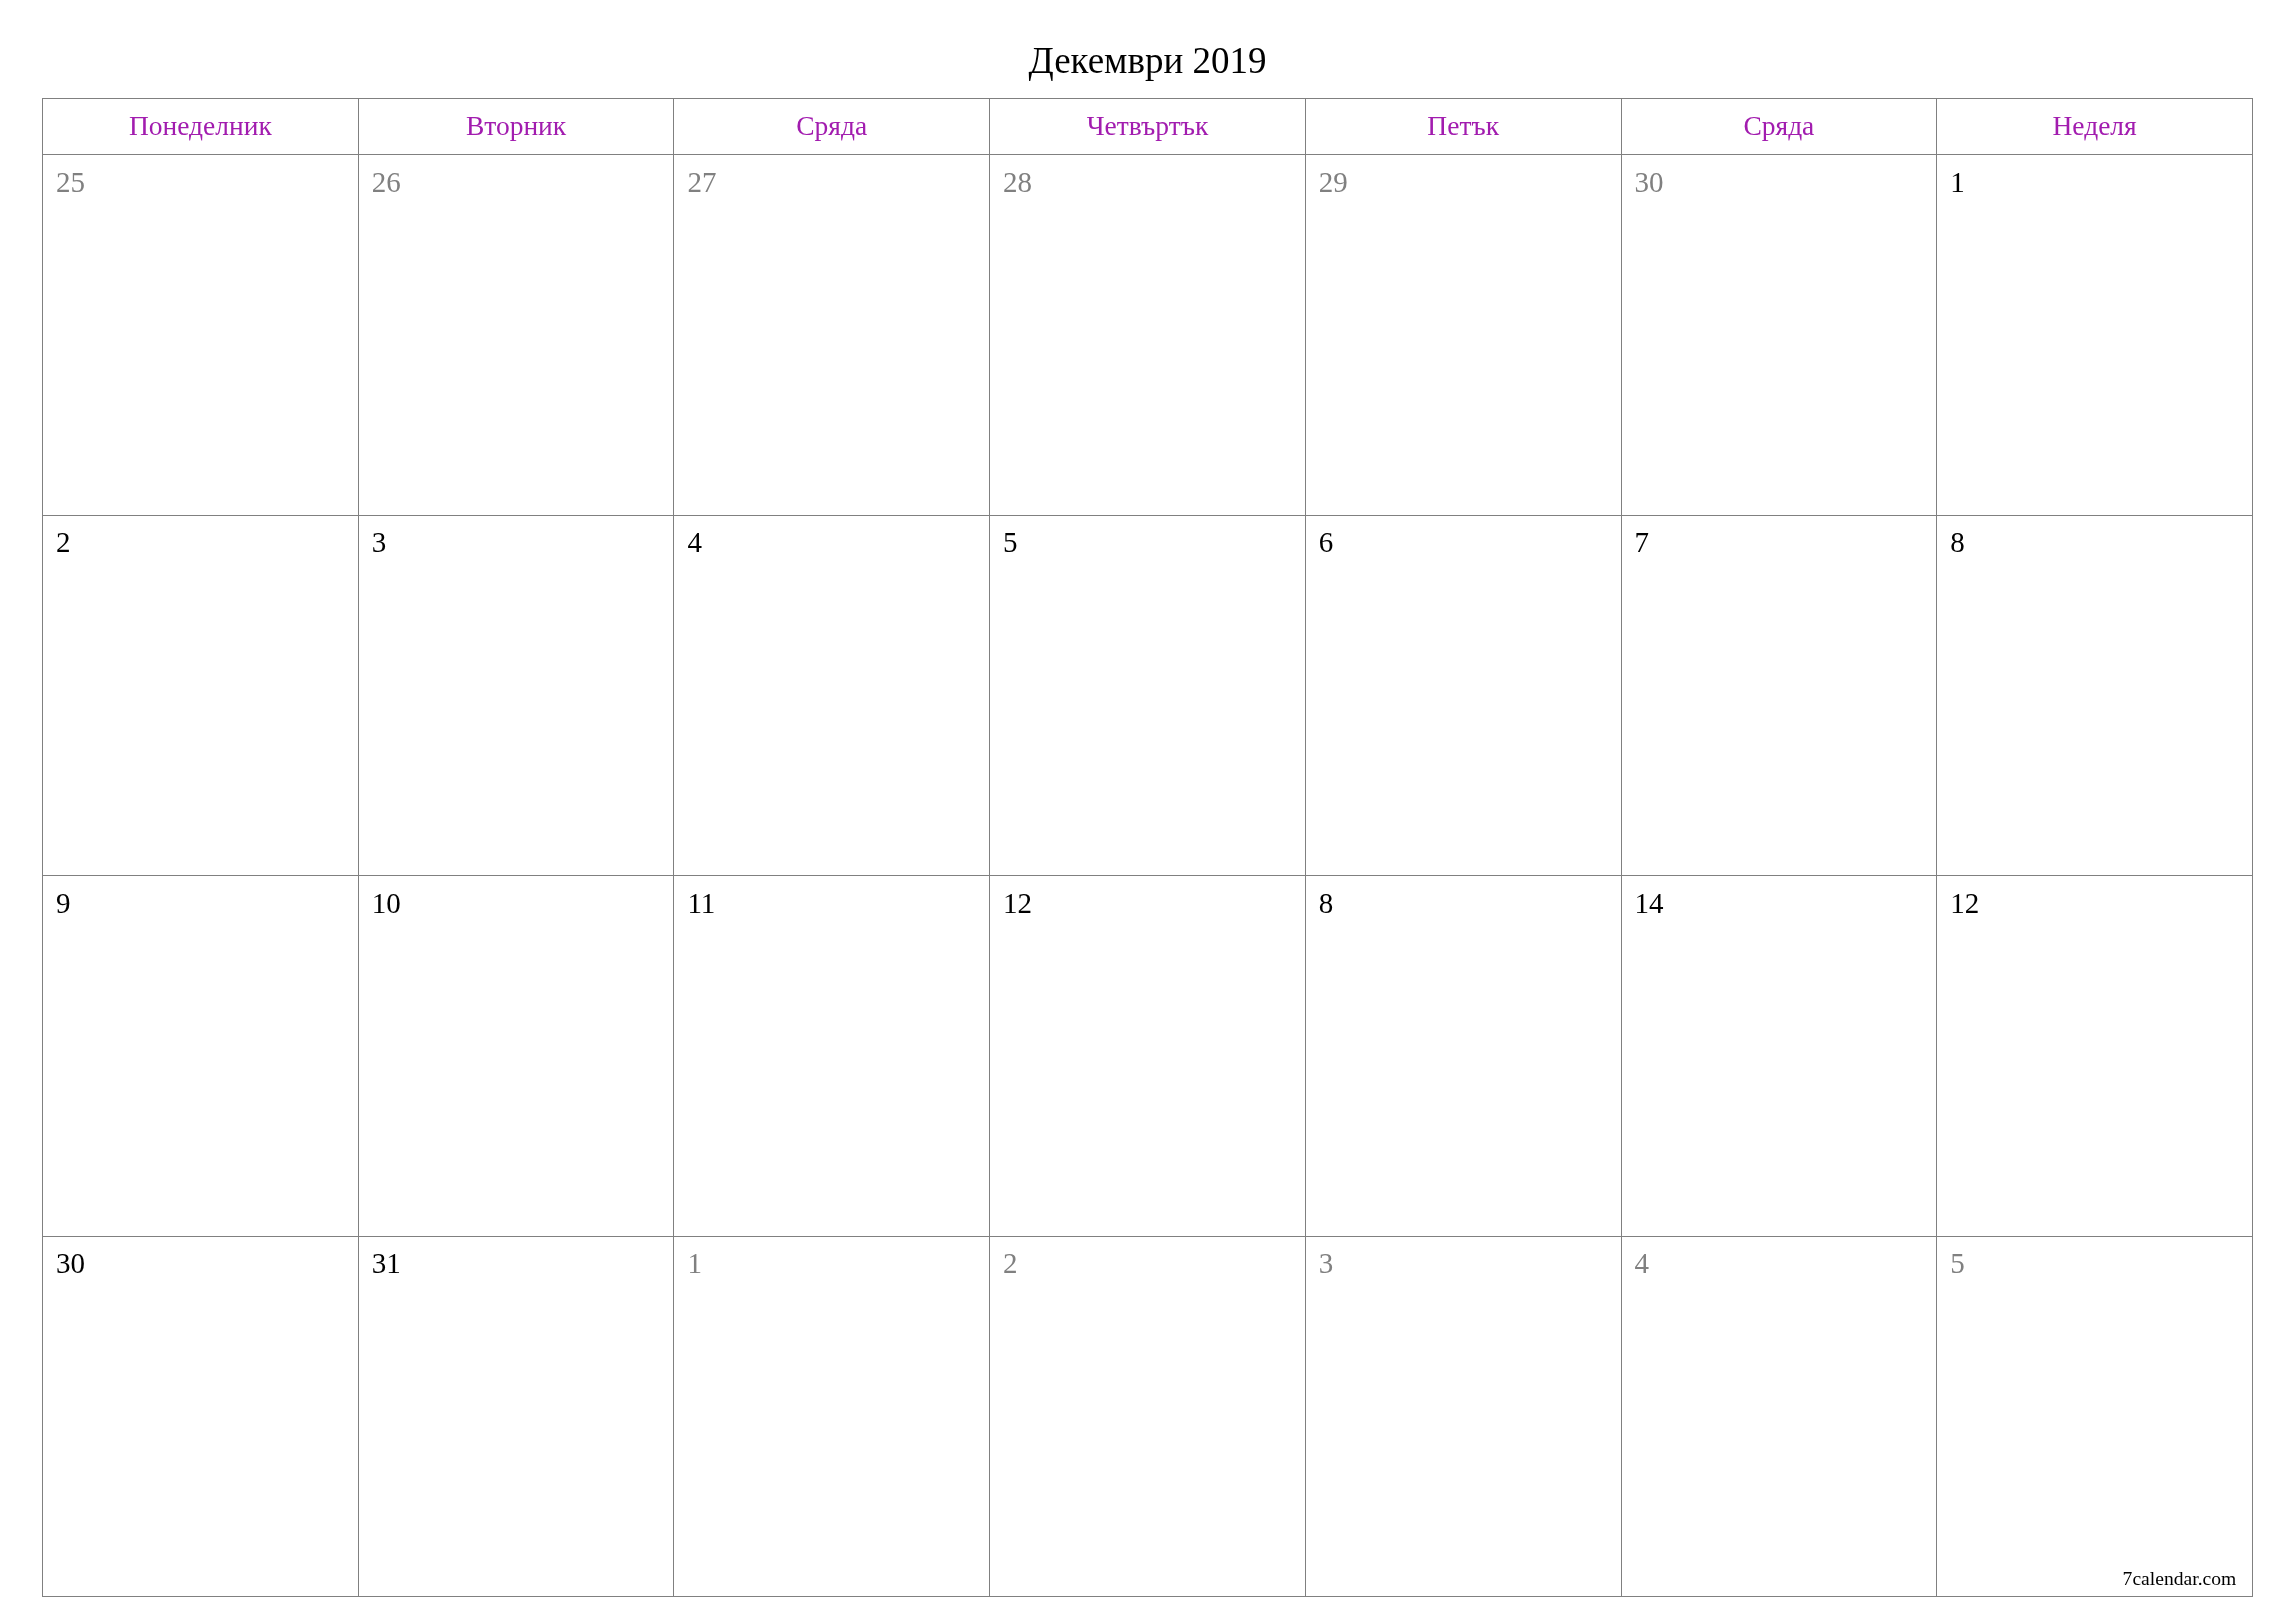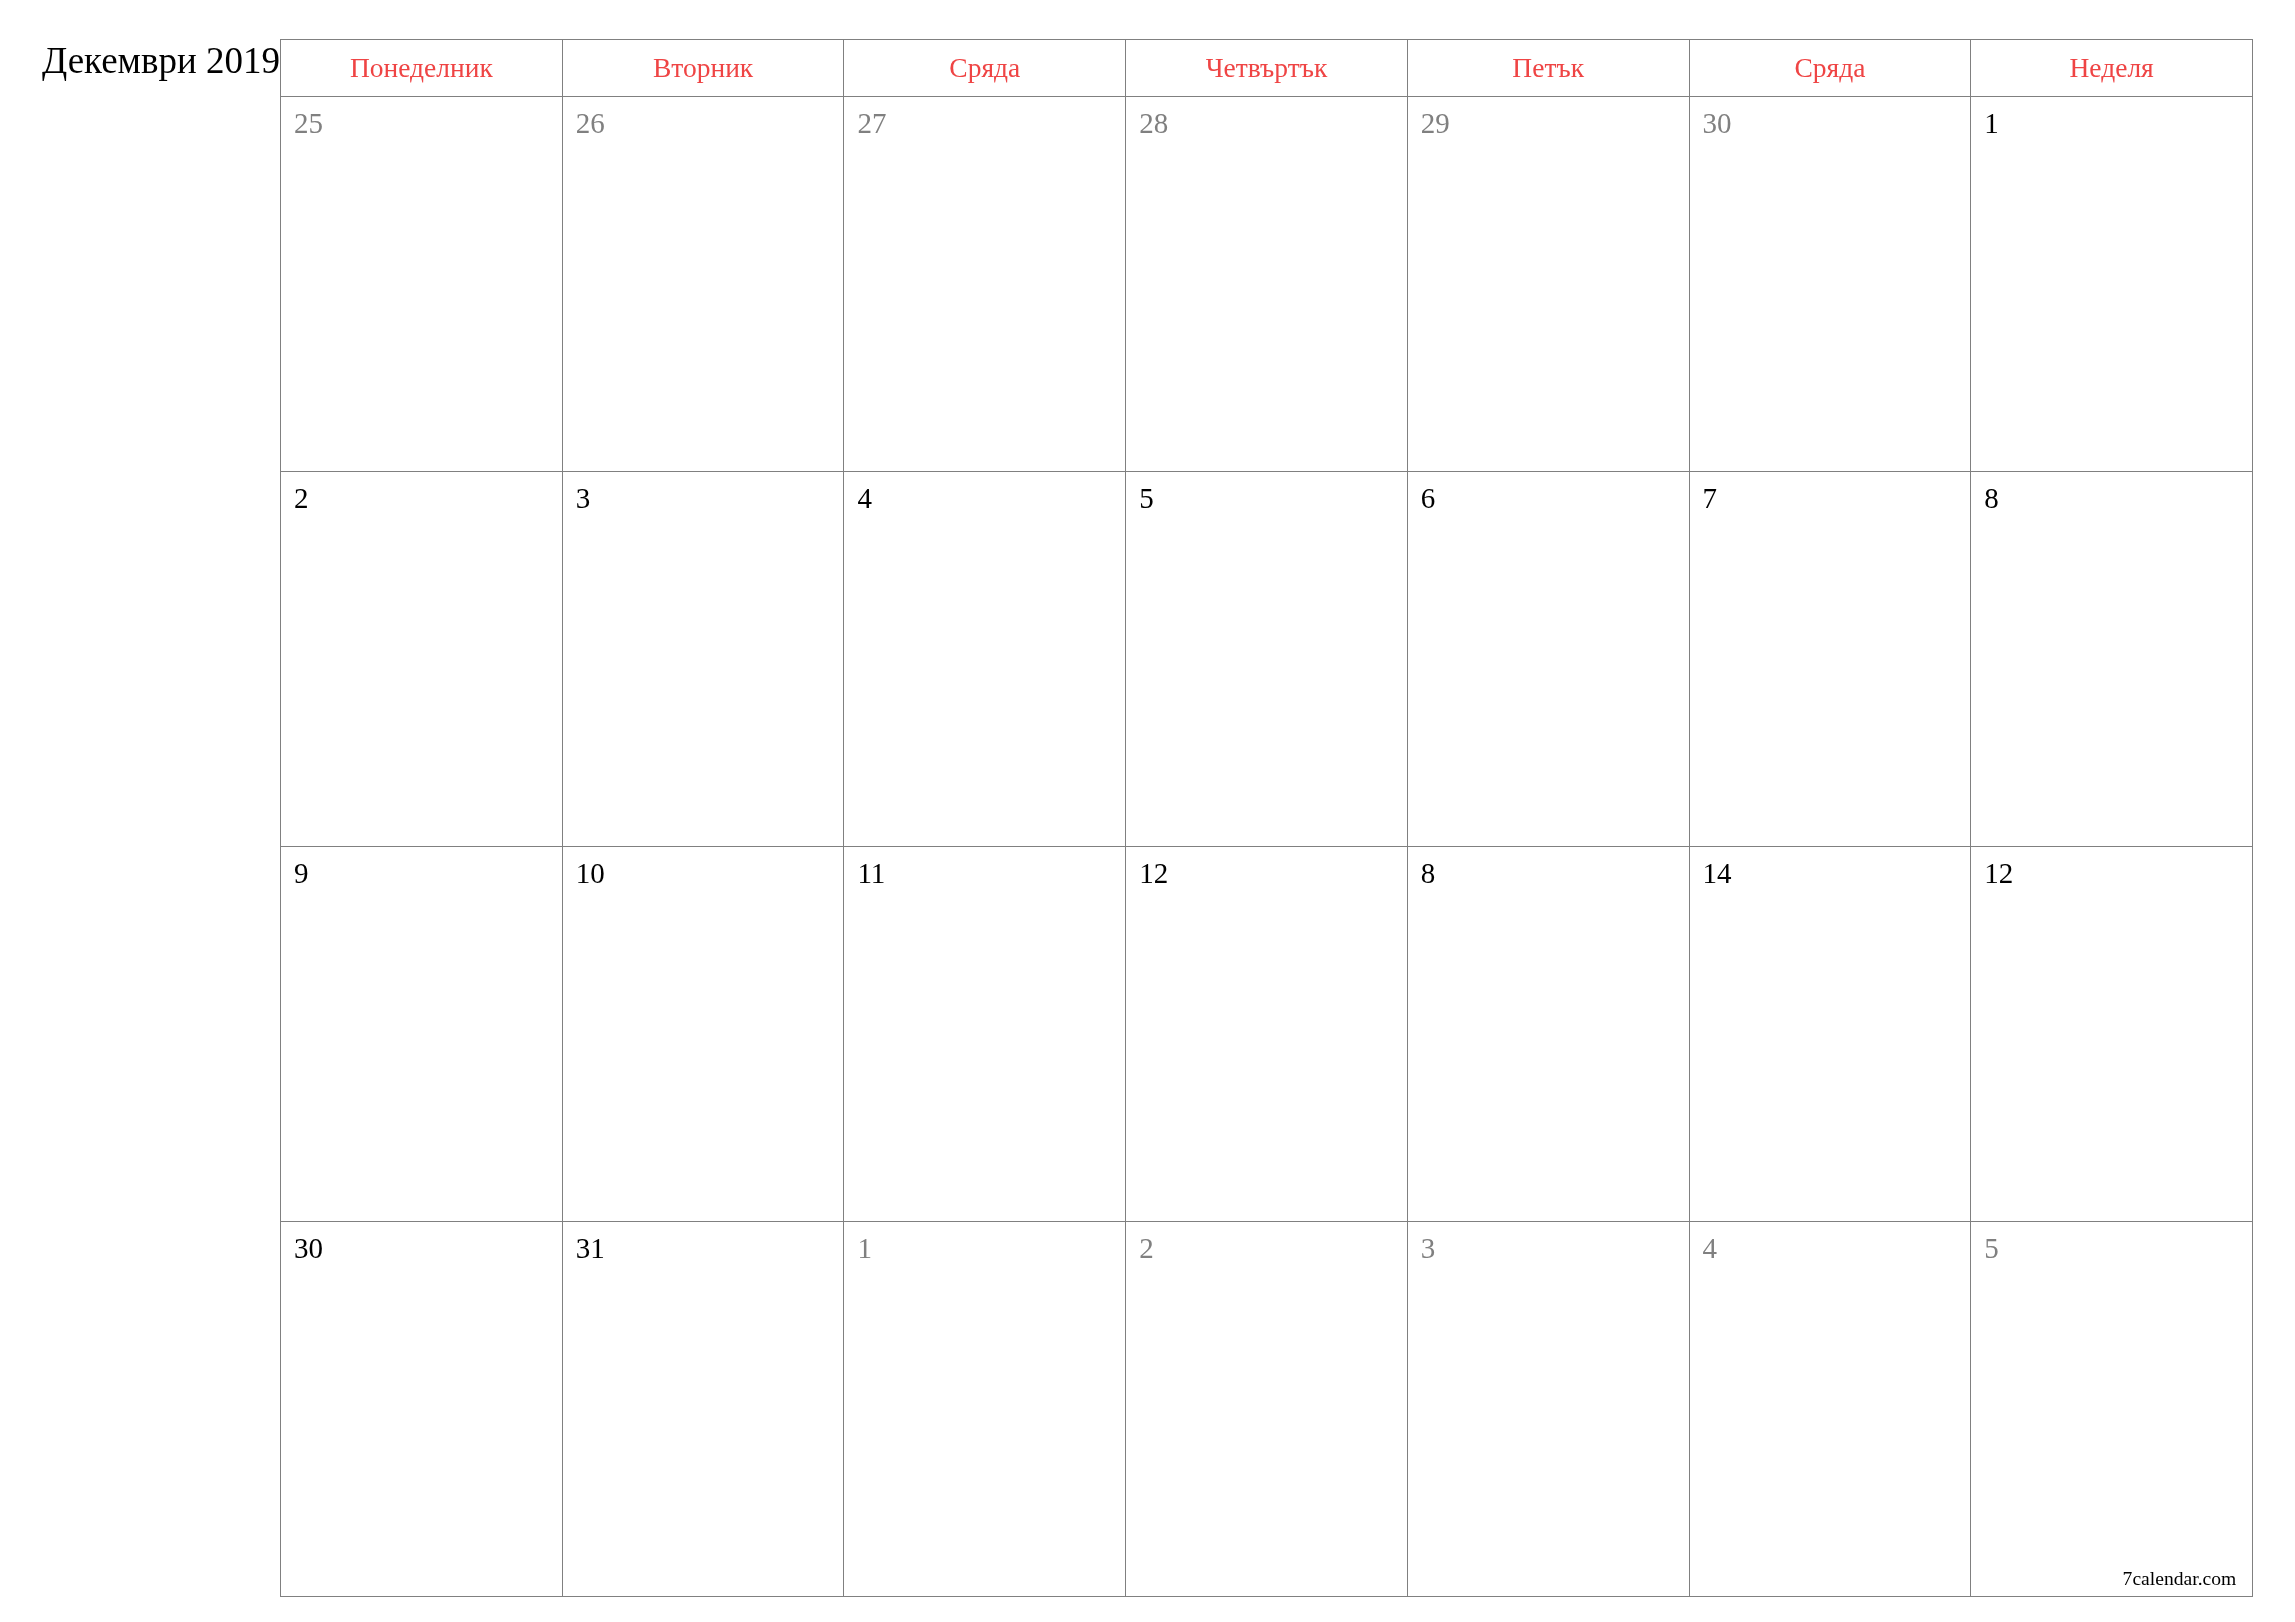--- a/index.html
+++ b/index.html
@@ -1,20 +1,20 @@
 <!DOCTYPE html>
 <html style="font-size:10.5px"><head>
 <meta charset="utf-8">
 <style>
   * { box-sizing: border-box; margin: 0; padding: 0; }
   html, body { width: 2295px; height: 1623px; background: #fff; font-family: Georgia, 'Times New Roman', serif; }
-  .page { padding: 39px 42px 26px 42px; display: flex; flex-direction: row; height: 100%; }
+  .page { padding: 39px 42px 26px 42px; display: flex; flex-direction: column; height: 100%; }
   .title { text-align: center; font-size: 37px; color: #000; margin-bottom: 15.7px; font-weight: 400; }
   .calendar { width: 100%; border-collapse: collapse; table-layout: fixed; flex: 1; }
-  .calendar th { border: 1.3px solid #808080; font-weight: 400; font-size: 27.5px; color: #ef4444; padding: 11.8px 0; text-align: center; background: #fff; }
+  .calendar th { border: 1.3px solid #808080; font-weight: 400; font-size: 27.5px; color: #a21caf; padding: 11.8px 0; text-align: center; background: #fff; }
   .calendar td { border: 1.3px solid #808080; vertical-align: top; padding: 10.5px 13px; font-size: 29px; color: #000; height: 229px; position: relative; }
   .calendar td.other { color: #808080; }
   .footer { position: absolute; right: 15.7px; bottom: 6px; font-size: 19.6px; color: #000; font-family: Georgia, 'Times New Roman', serif; }
   .last-cell { position: relative; }
 </style>
 </head>
 <body>
 
 <div class="page">
   <div class="title">Декември 2019</div>

